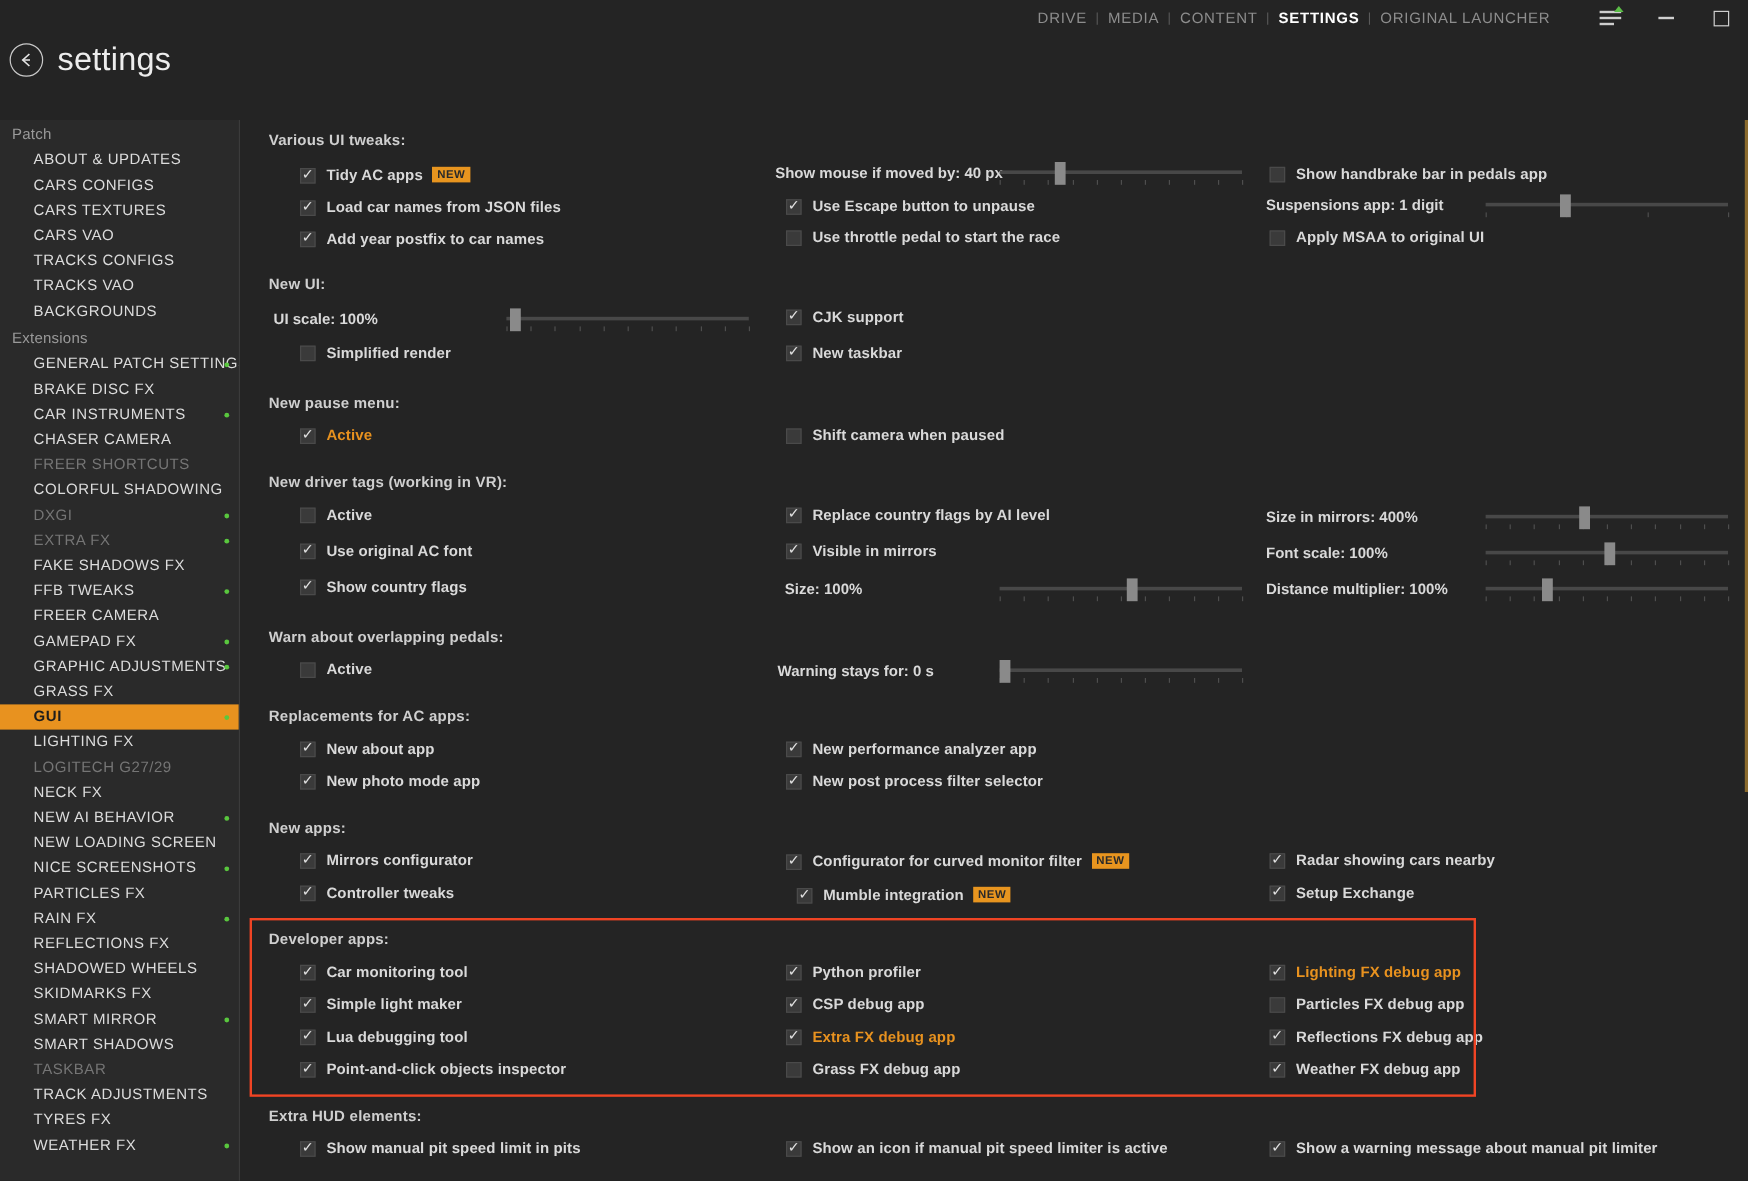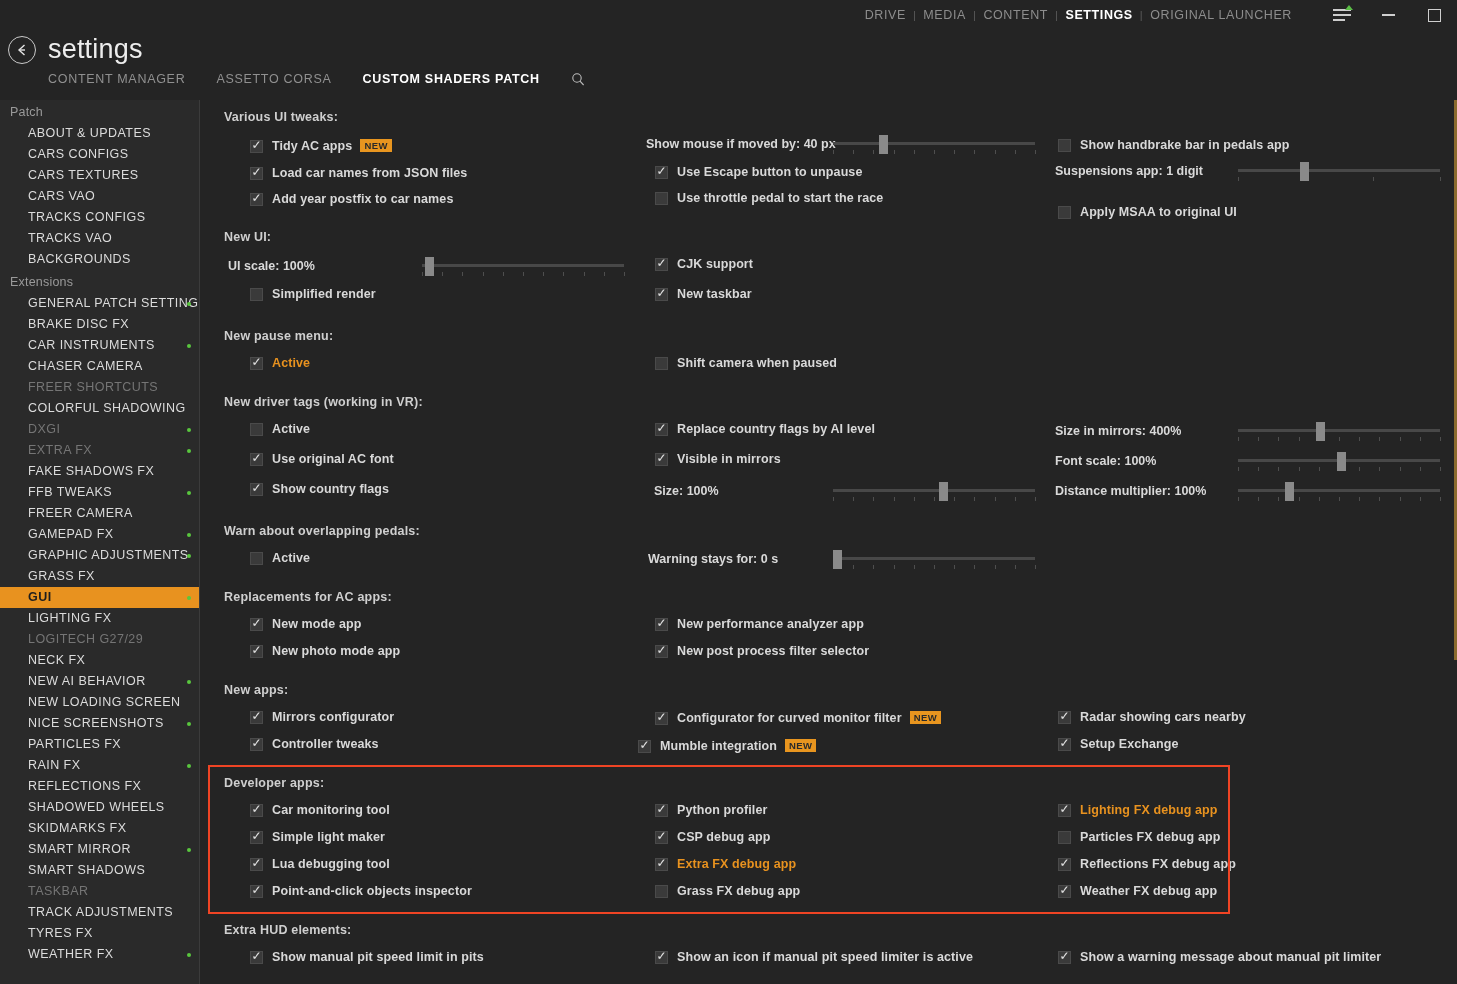--- a/index.html
+++ b/index.html
@@ -170,31 +170,20 @@
 
   <div class="header">
     <div class="title-row">
       <div class="back-btn">
         <svg width="14" height="14" viewBox="0 0 14 14">
           <path d="M9.5 2 L4 7 L9.5 12" stroke="#e4e4e4" stroke-width="1.4" fill="none"></path>
           <path d="M4 7 L10 7" stroke="#e4e4e4" stroke-width="1.4" fill="none"></path>
         </svg>
       </div>
       <div class="page-title">settings</div>
-    </div>
-    <div class="tabs">
-      <span class="tab">CONTENT MANAGER</span>
-      <span class="tab">ASSETTO CORSA</span>
-      <span class="tab active">CUSTOM SHADERS PATCH</span>
-      <span class="search-icon-wrap">
-        <svg width="14" height="14" viewBox="0 0 14 14">
-          <circle cx="6" cy="6" r="4.2" stroke="#bdbdbd" stroke-width="1.1" fill="none"></circle>
-          <line x1="9" y1="9.2" x2="12.6" y2="13" stroke="#bdbdbd" stroke-width="1.1"></line>
-        </svg>
-      </span>
     </div>
   </div>
 
   <div class="sidebar" id="sidebar">
       <div class="sb-group">Patch</div>
       <div class="sb-item"><span>ABOUT &amp; UPDATES</span></div>
       <div class="sb-item"><span>CARS CONFIGS</span></div>
       <div class="sb-item"><span>CARS TEXTURES</span></div>
       <div class="sb-item"><span>CARS VAO</span></div>
       <div class="sb-item"><span>TRACKS CONFIGS</span></div>
@@ -308,21 +297,21 @@
     <div class="slider" style="left:1037px; top:61px; width:202px;">
       <div class="track"></div>
       <div class="ticks ticks-sparse">
           <i style="left: 0%;"></i>
           <i style="left: 33.3333%;"></i>
           <i style="left: 66.6667%;"></i>
           <i style="left: 100%;"></i>
         </div>
       <div class="thumb" style="left:62px;"></div>
     </div>
-    <div class="row" style="left:857px; top:105px;">
+    <div class="row" style="left:857px; top:91px;">
       <span class="chk">
           <span class="box"></span>
       <span class="lbl">Apply MSAA to original UI</span>
         </span>
     </div>
 
     <div class="row" style="left:23px; top:130px;">
       <span class="section-label">New UI:</span>
     </div>
     <div class="row" style="left:27px; top:159px;">
@@ -524,21 +513,21 @@
         </div>
       <div class="thumb" style="left:0px;"></div>
     </div>
 
     <div class="row" style="left:23px; top:490px;">
       <span class="section-label">Replacements for AC apps:</span>
     </div>
     <div class="row" style="left:49px; top:517px;">
       <span class="chk">
           <span class="box on"></span>
-      <span class="lbl">New mode app</span>
+      <span class="lbl">New about app</span>
         </span>
     </div>
     <div class="row" style="left:49px; top:544px;">
       <span class="chk">
           <span class="box on"></span>
       <span class="lbl">New photo mode app</span>
         </span>
     </div>
     <div class="row" style="left:454px; top:517px;">
       <span class="chk">
@@ -568,21 +557,21 @@
       <span class="lbl">Controller tweaks</span>
         </span>
     </div>
     <div class="row" style="left:454px; top:611px;">
       <span class="chk">
           <span class="box on"></span>
       <span class="lbl">Configurator for curved monitor filter</span>
         </span>
       <span class="badge">NEW</span>
     </div>
-    <div class="row" style="left:437px; top:639px;">
+    <div class="row" style="left:463px; top:639px;">
       <span class="chk">
           <span class="box on"></span>
       <span class="lbl">Mumble integration</span>
         </span>
       <span class="badge">NEW</span>
     </div>
     <div class="row" style="left:857px; top:610px;">
       <span class="chk">
           <span class="box on"></span>
       <span class="lbl">Radar showing cars nearby</span>

